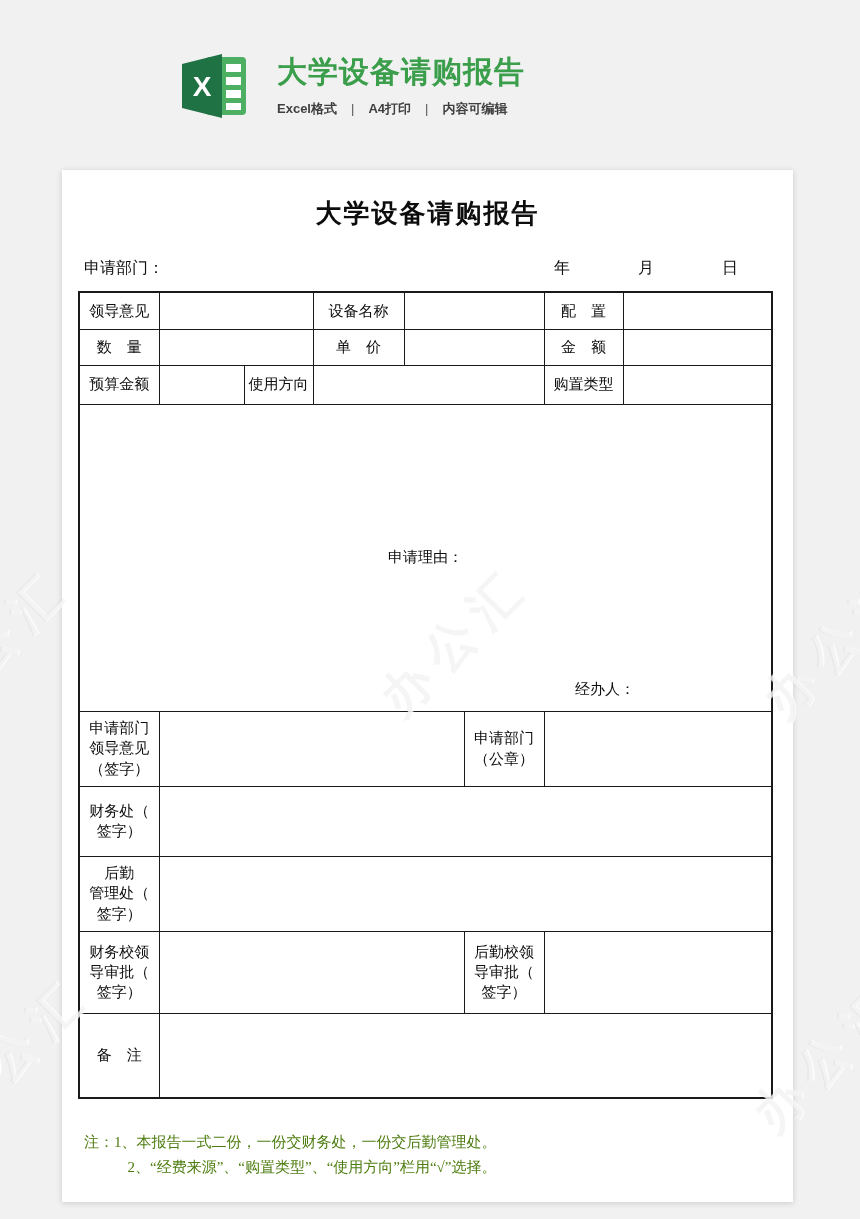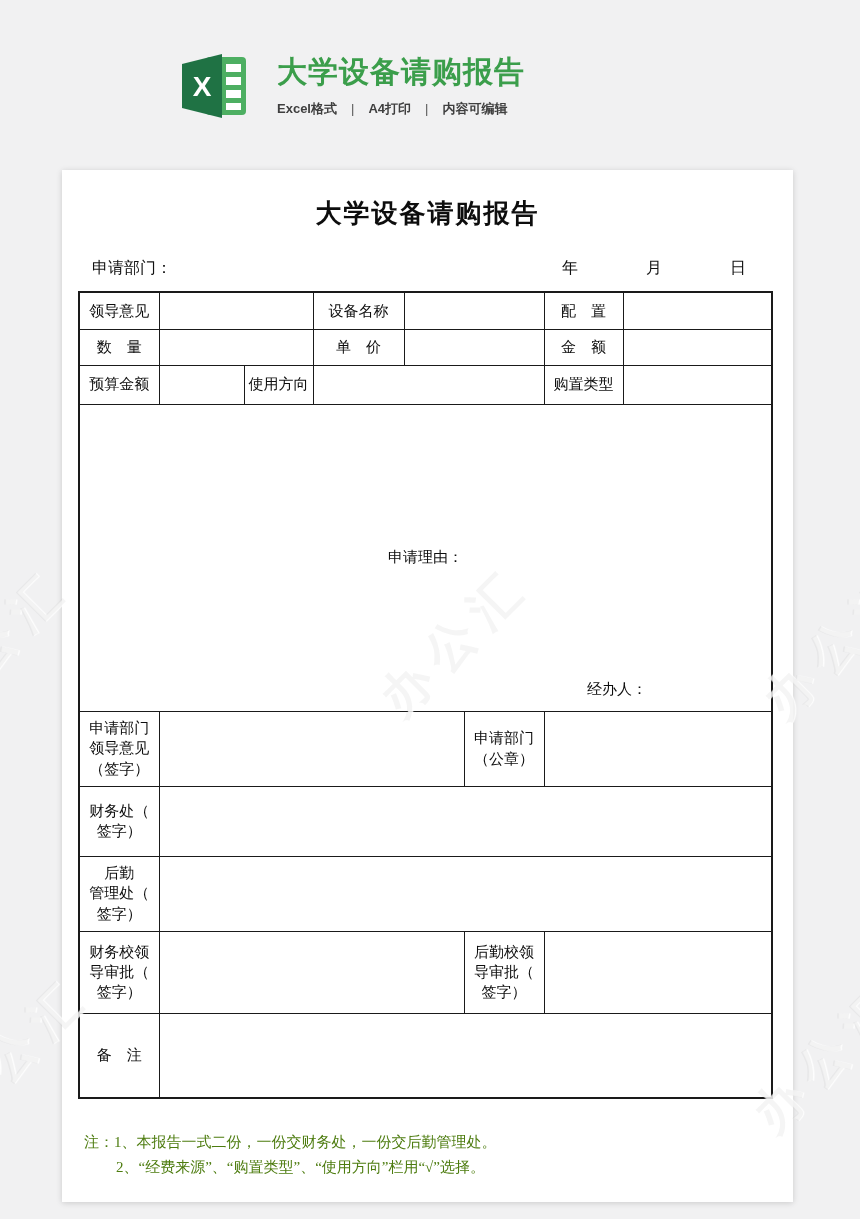--- a/index.html
+++ b/index.html
@@ -24,21 +24,21 @@
   .page-subtitle .sep{margin:0 14px;font-weight:normal;color:#555;}
   
   .card{
     position:absolute;left:62px;top:170px;width:731px;height:1032px;
     background:#ffffff;box-shadow:0 1px 6px rgba(0,0,0,0.16);
   }
   .form-title{
     position:absolute;top:26px;left:0;width:100%;text-align:center;
     font-size:26px;font-weight:bold;letter-spacing:2px;color:#0d0d0d;
   }
-  .meta-row{position:absolute;top:88px;left:20px;width:691px;height:24px;font-size:16px;margin-left:8px;}
+  .meta-row{position:absolute;top:88px;left:20px;width:691px;height:24px;font-size:16px;}
   .apply-dept{position:absolute;left:2px;top:0;}
   .date-year{position:absolute;left:472px;top:0;}
   .date-month{position:absolute;left:556px;top:0;}
   .date-day{position:absolute;left:640px;top:0;}
   
   table.form{
     position:absolute;left:16px;top:121px;width:693px;
     border-collapse:collapse;table-layout:fixed;
     border:2px solid #1a1a1a;
   }
@@ -48,24 +48,24 @@
     padding:2px 4px;text-align:center;vertical-align:middle;
     overflow:hidden;
   }
   td.lbl{white-space:pre-line;line-height:1.35;}
   tr.r1{height:37px}tr.r2{height:36px}tr.r3{height:35px}tr.r4{height:39px}
   tr.r5{height:307px}tr.r6{height:75px}tr.r7{height:70px}tr.r8{height:75px}
   tr.r9{height:82px}tr.r10{height:85px}
   td.reason-cell{
     text-align:left;vertical-align:top;padding:9px 12px;position:relative;
   }
-  .agent{position:absolute;left:507px;bottom:12px;font-size:15px;margin-top:9px;}
+  .agent{position:absolute;left:495px;bottom:12px;font-size:15px;margin-top:9px;}
   
   .notes{position:absolute;left:22px;top:960px;font-size:15px;line-height:25px;color:#4d7c0f;}
-  .note-2{padding-left:32px;}
+  .note-2{padding-left:32px;text-align:right;}
   
   .wm{
     position:absolute;z-index:5;pointer-events:none;
     font-size:50px;letter-spacing:12px;font-weight:bold;
     color:rgba(120,120,120,0.07);
     text-shadow:1px 1px 1px rgba(255,255,255,0.85);
     transform:rotate(-45deg);
     white-space:nowrap;
   }
   .wm-center{left:362px;top:608px;}

